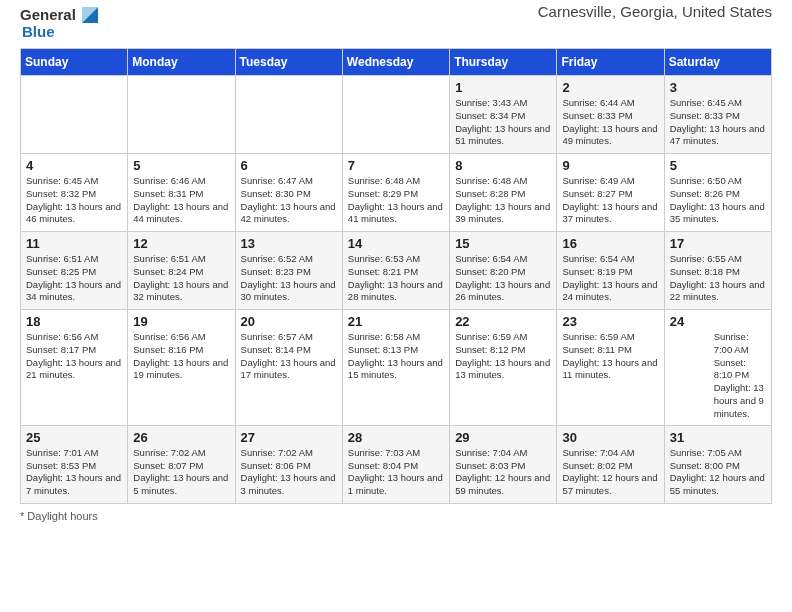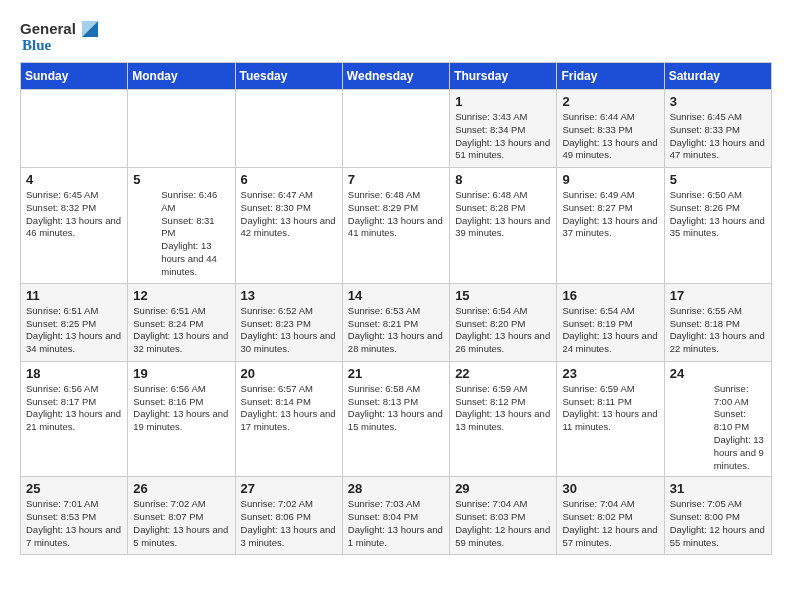--- a/index.html
+++ b/index.html
@@ -5,21 +5,21 @@
     * { box-sizing: border-box; margin: 0; padding: 0; }
     body {
       font-family: Arial, sans-serif;
       background: #fff;
       width: 792px;
       height: 612px;
       overflow: hidden;
     }
     .page {
       width: 792px;
-      padding: 17px 20px 10px 20px;
+      padding: 3px 20px 10px 20px;
     }
     .header-area {
       display: flex;
       justify-content: space-between;
       align-items: flex-start;
       margin-bottom: 8px;
     }
     .logo {
       display: flex;
       align-items: center;
@@ -95,26 +95,27 @@
       <div>
         <div style="display:flex;align-items:center;gap:2px;">
           <div style="font-size:15px;font-weight:bold;line-height:1.1;">
             <span style="color:#333;">General</span>
           </div>
           <svg width="24" height="24" viewBox="0 0 24 24">
             <polygon points="4,20 20,4 20,20" fill="#1a6fb5"></polygon>
             <polygon points="4,20 20,4 4,4" fill="#4a9fd5" opacity="0.5"></polygon>
           </svg>
         </div>
-        <div style="font-size:15px;font-weight:bold;color:#1a6fb5;margin-top:-4px;padding-left:2px;font-family:Liberation Serif, serif;">
+        <div style="font-size:15px;font-weight:bold;color:#1a6fb5;margin-top:-4px;padding-left:2px;">
           <span>Blue</span>
         </div>
       </div>
     </div>
     <div class="title-area">
+      <div class="subtitle">Carnesville, Georgia, United States</div>
     </div>
   </div>
 
   <table>
     <thead>
       <tr>
         <th>Sunday</th>
         <th>Monday</th>
         <th>Tuesday</th>
         <th>Wednesday</th>
@@ -150,21 +151,21 @@
         </tr>
         <tr>
           <td>
             <span class="day-num">4</span>
             <div class="day-info" style="white-space: pre-line;">Sunrise: 6:45 AM
 Sunset: 8:32 PM
 Daylight: 13 hours and 46 minutes.</div>
           </td>
           <td>
             <span class="day-num">5</span>
-            <div class="day-info" style="white-space: pre-line; margin-left: 28px;">Sunrise: 6:46 AM
+            <div class="day-info" style="white-space: pre-line;">Sunrise: 6:46 AM
 Sunset: 8:31 PM
 Daylight: 13 hours and 44 minutes.</div>
           </td>
           <td>
             <span class="day-num">6</span>
             <div class="day-info" style="white-space: pre-line;">Sunrise: 6:47 AM
 Sunset: 8:30 PM
 Daylight: 13 hours and 42 minutes.</div>
           </td>
           <td>
@@ -320,13 +321,16 @@
           <td>
             <span class="day-num">31</span>
             <div class="day-info" style="white-space: pre-line;">Sunrise: 7:05 AM
 Sunset: 8:00 PM
 Daylight: 12 hours and 55 minutes.</div>
           </td>
         </tr>
       </tbody>
   </table>
 
+  <div class="footer-note">
+    * <span>Daylight hours</span>
+  </div>
 </div>
 
 </body></html>

